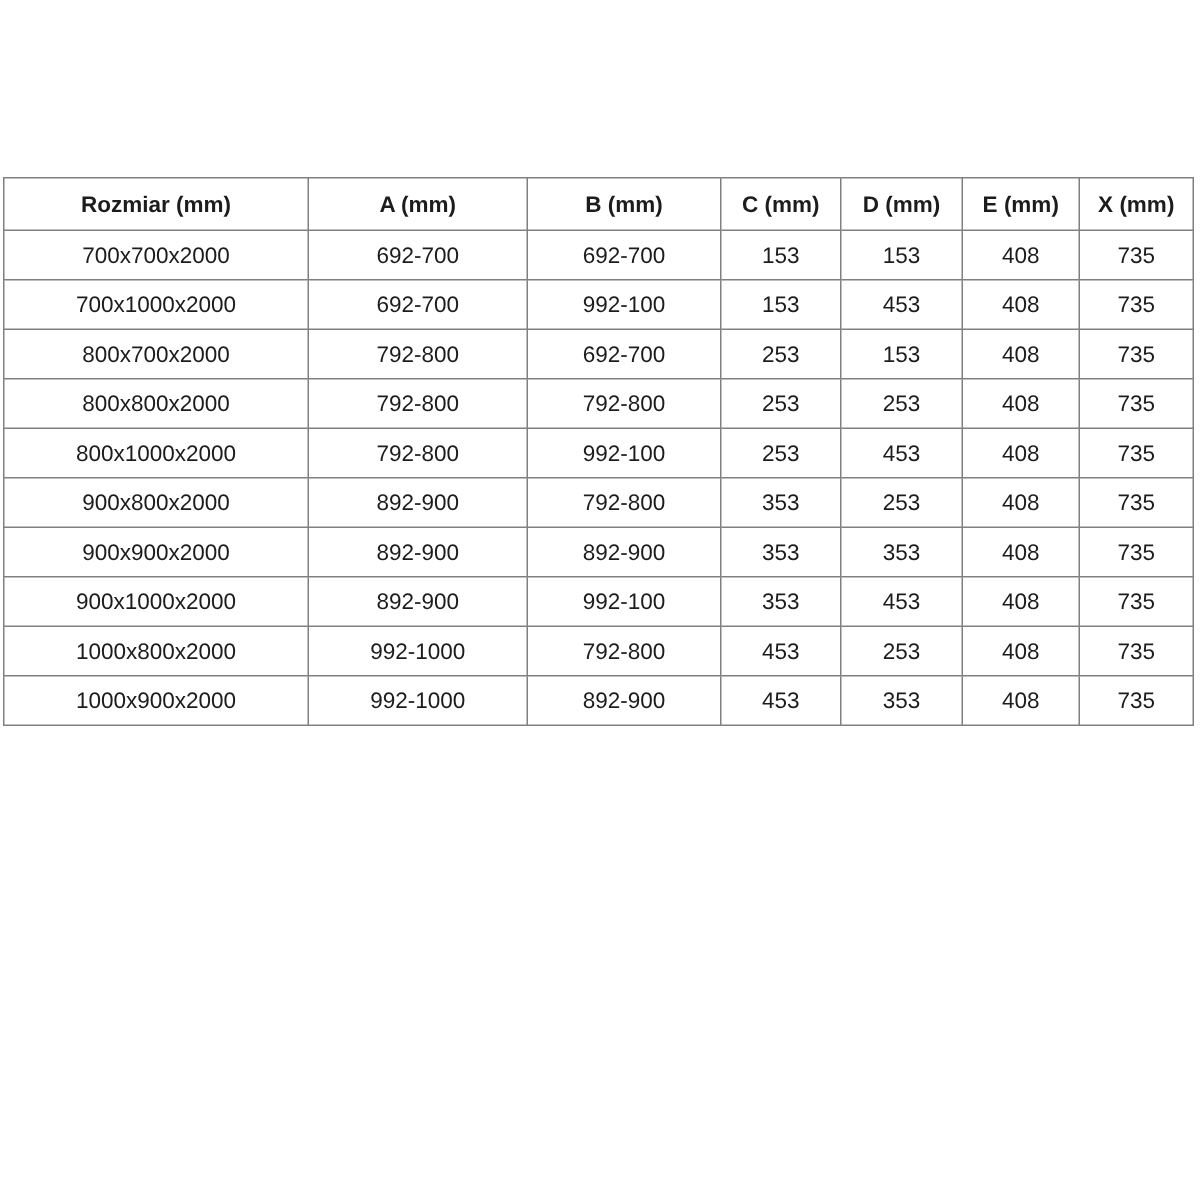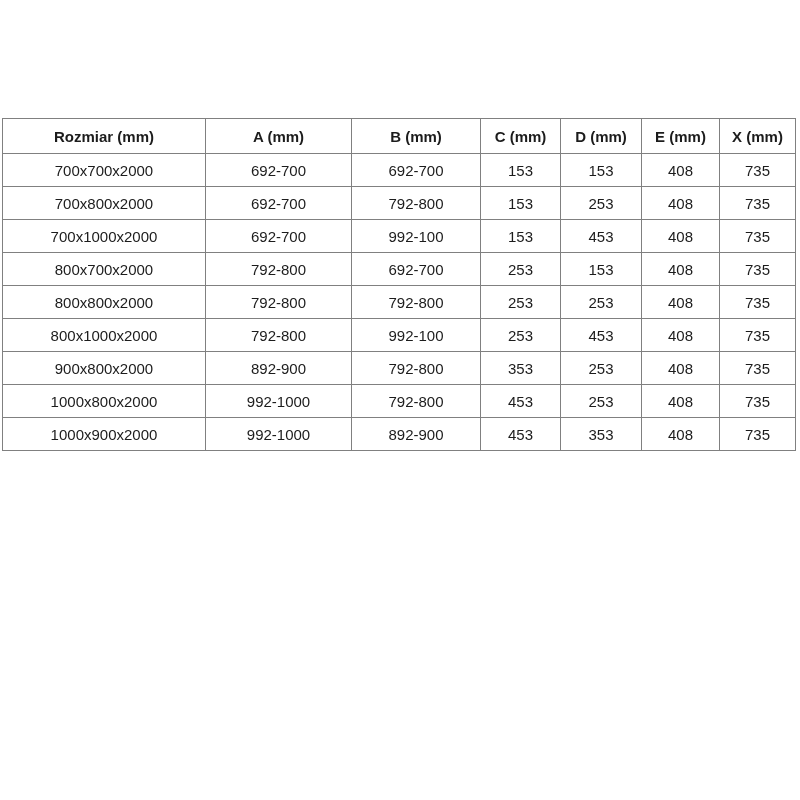--- a/index.html
+++ b/index.html
@@ -82,29 +82,20 @@
         <tr>
           <td>700x700x2000</td>
           <td>692-700</td>
           <td>692-700</td>
           <td>153</td>
           <td>153</td>
           <td>408</td>
           <td>735</td>
         </tr>
         <tr>
-          <td>700x800x2000</td>
-          <td>692-700</td>
-          <td>792-800</td>
-          <td>153</td>
-          <td>253</td>
-          <td>408</td>
-          <td>735</td>
-        </tr>
-        <tr>
           <td>700x1000x2000</td>
           <td>692-700</td>
           <td>992-100</td>
           <td>153</td>
           <td>453</td>
           <td>408</td>
           <td>735</td>
         </tr>
         <tr>
           <td>800x700x2000</td>
@@ -136,20 +127,38 @@
         <tr>
           <td>900x800x2000</td>
           <td>892-900</td>
           <td>792-800</td>
           <td>353</td>
           <td>253</td>
           <td>408</td>
           <td>735</td>
         </tr>
         <tr>
+          <td>900x900x2000</td>
+          <td>892-900</td>
+          <td>892-900</td>
+          <td>353</td>
+          <td>353</td>
+          <td>408</td>
+          <td>735</td>
+        </tr>
+        <tr>
+          <td>900x1000x2000</td>
+          <td>892-900</td>
+          <td>992-100</td>
+          <td>353</td>
+          <td>453</td>
+          <td>408</td>
+          <td>735</td>
+        </tr>
+        <tr>
           <td>1000x800x2000</td>
           <td>992-1000</td>
           <td>792-800</td>
           <td>453</td>
           <td>253</td>
           <td>408</td>
           <td>735</td>
         </tr>
         <tr>
           <td>1000x900x2000</td>

